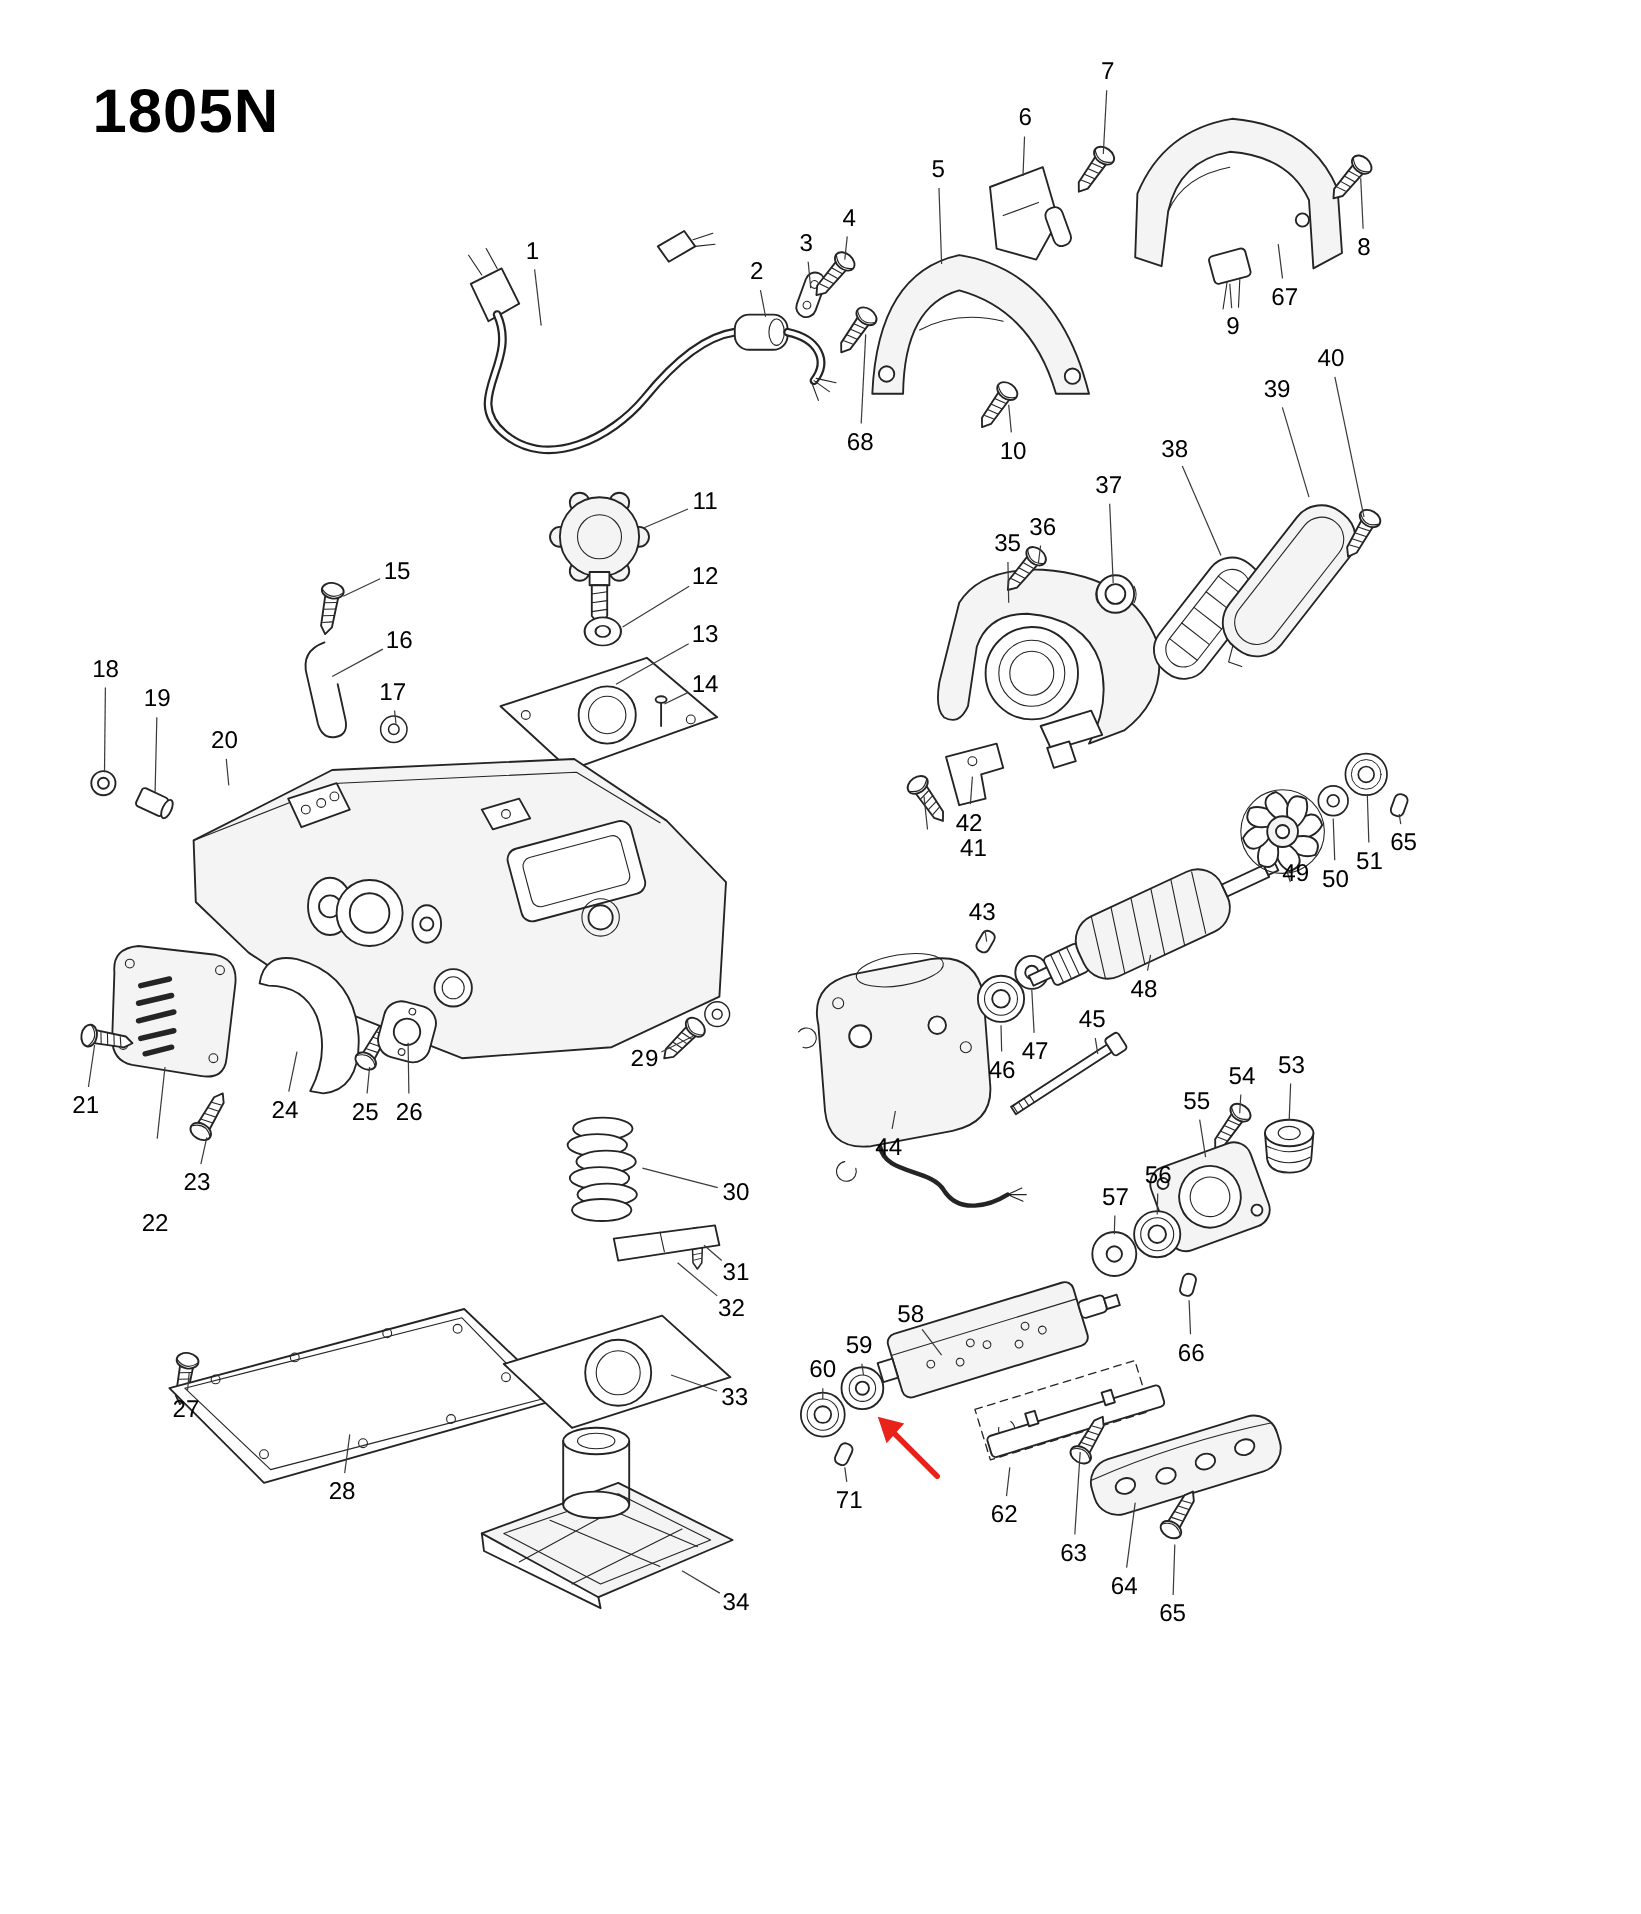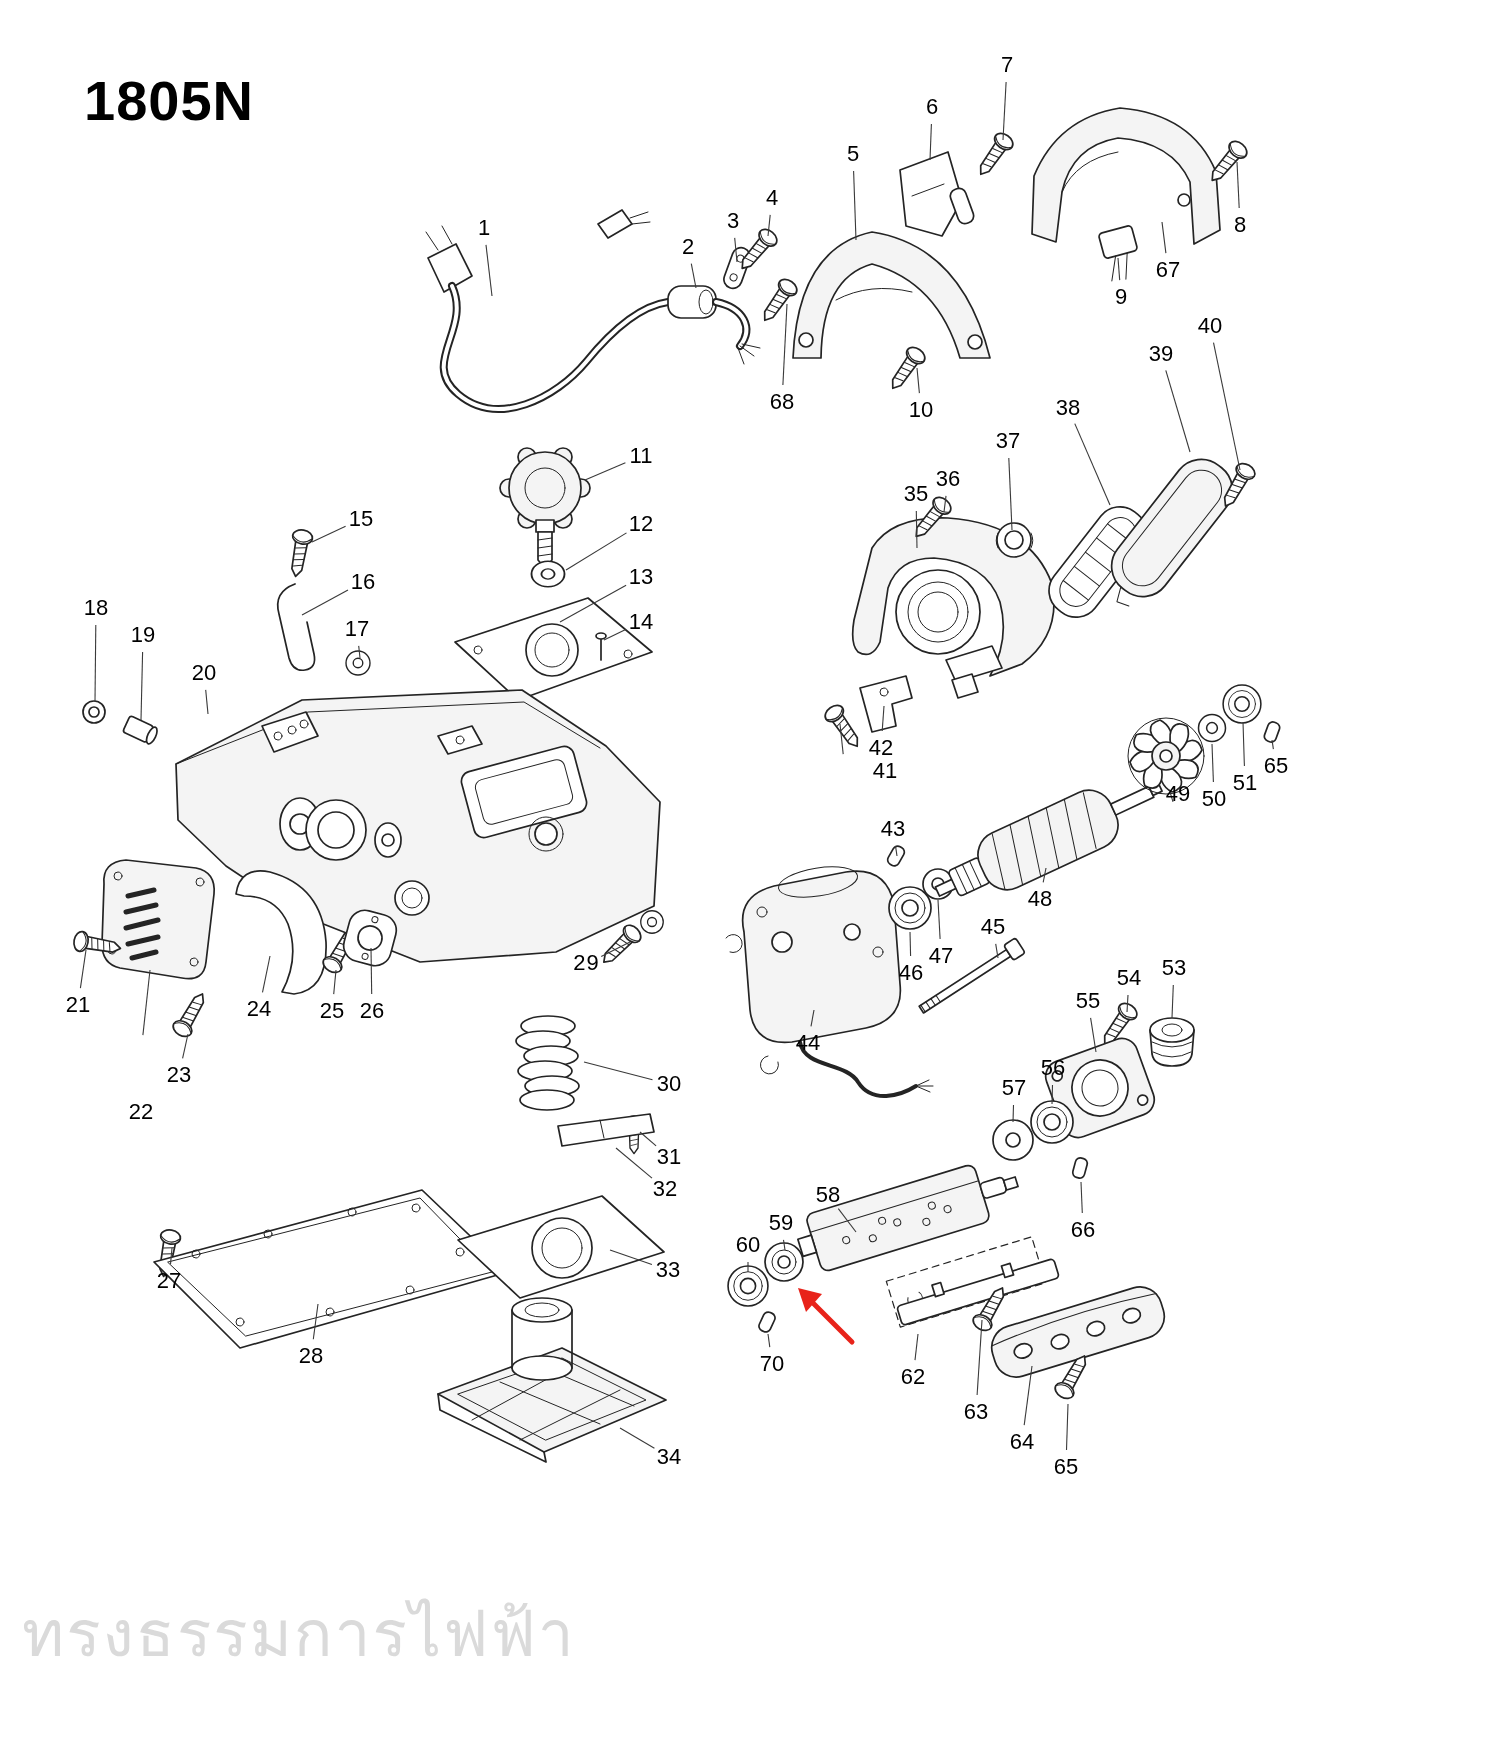--- a/index.html
+++ b/index.html
@@ -518,25 +518,24 @@
       <div class="part-label" style="left: 1245px; top: 783px;">51</div>
       <div class="part-label" style="left: 1276px; top: 766px;">65</div>
       <div class="part-label" style="left: 1174px; top: 968px;">53</div>
       <div class="part-label" style="left: 1129px; top: 978px;">54</div>
       <div class="part-label" style="left: 1088px; top: 1001px;">55</div>
       <div class="part-label" style="left: 1053px; top: 1068px;">56</div>
       <div class="part-label" style="left: 1014px; top: 1088px;">57</div>
       <div class="part-label" style="left: 828px; top: 1195px;">58</div>
       <div class="part-label" style="left: 781px; top: 1223px;">59</div>
       <div class="part-label" style="left: 748px; top: 1245px;">60</div>
-      <div class="part-label" style="left: 772px; top: 1364px;">70</div>
+      <div class="part-label" style="left: 772px; top: 1364px;">71</div>
       <div class="part-label" style="left: 913px; top: 1377px;">62</div>
       <div class="part-label" style="left: 976px; top: 1412px;">63</div>
       <div class="part-label" style="left: 1022px; top: 1442px;">64</div>
       <div class="part-label" style="left: 1066px; top: 1467px;">65</div>
       <div class="part-label" style="left: 1083px; top: 1230px;">66</div>
       <div class="part-label" style="left: 1168px; top: 270px;">67</div>
       <div class="part-label" style="left: 782px; top: 402px;">68</div>
     </div>
 
-  <div class="watermark">ทรงธรรมการไฟฟ้า</div>
 
 </div>
 
 </body></html>

